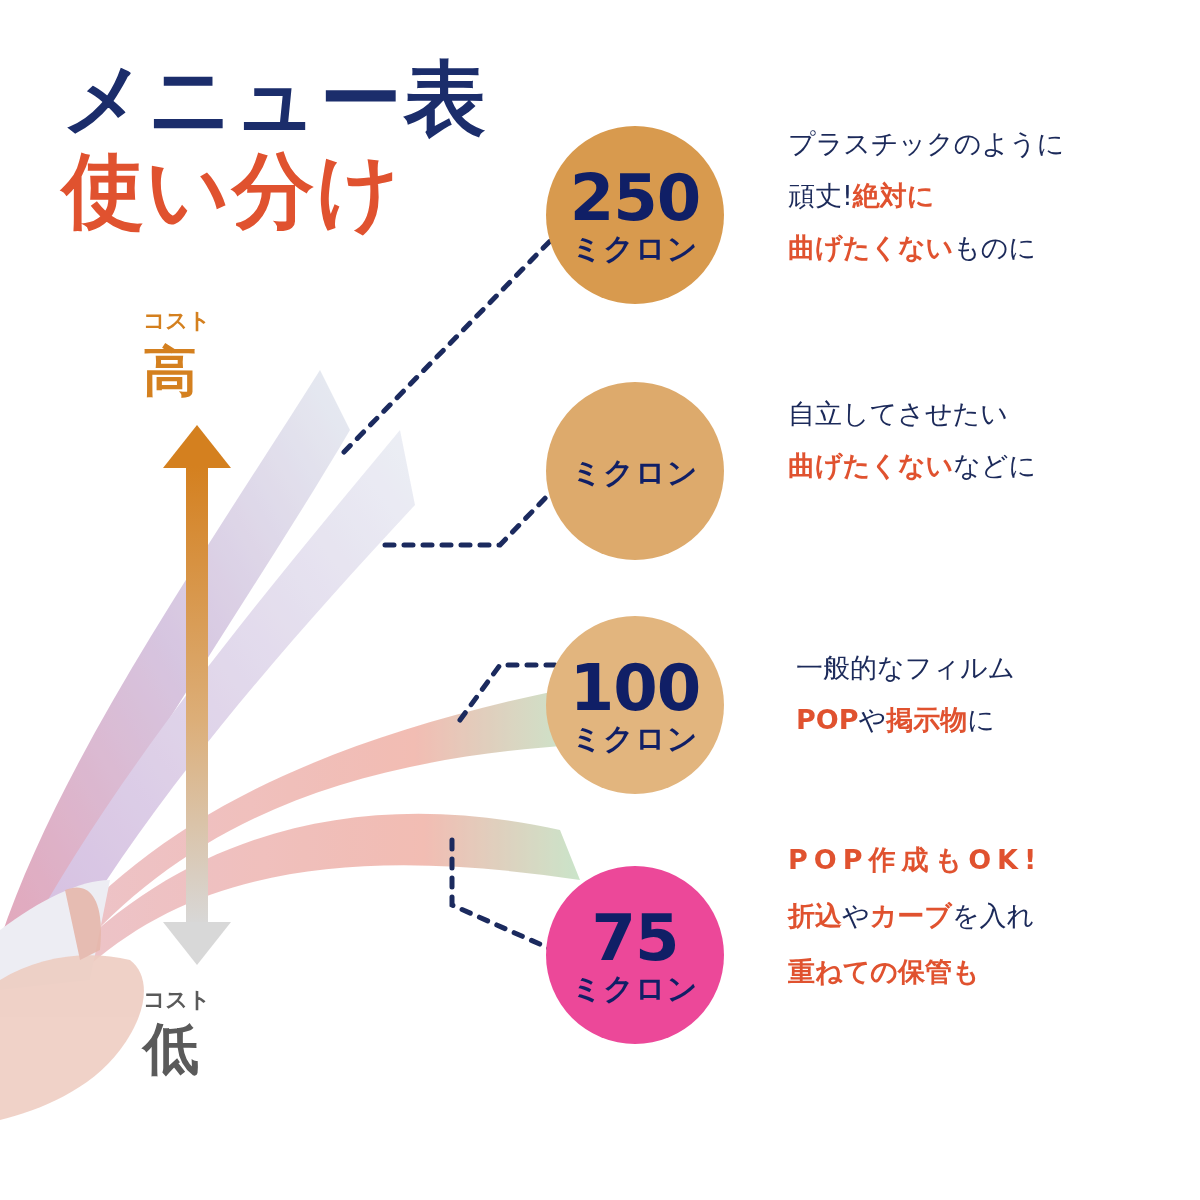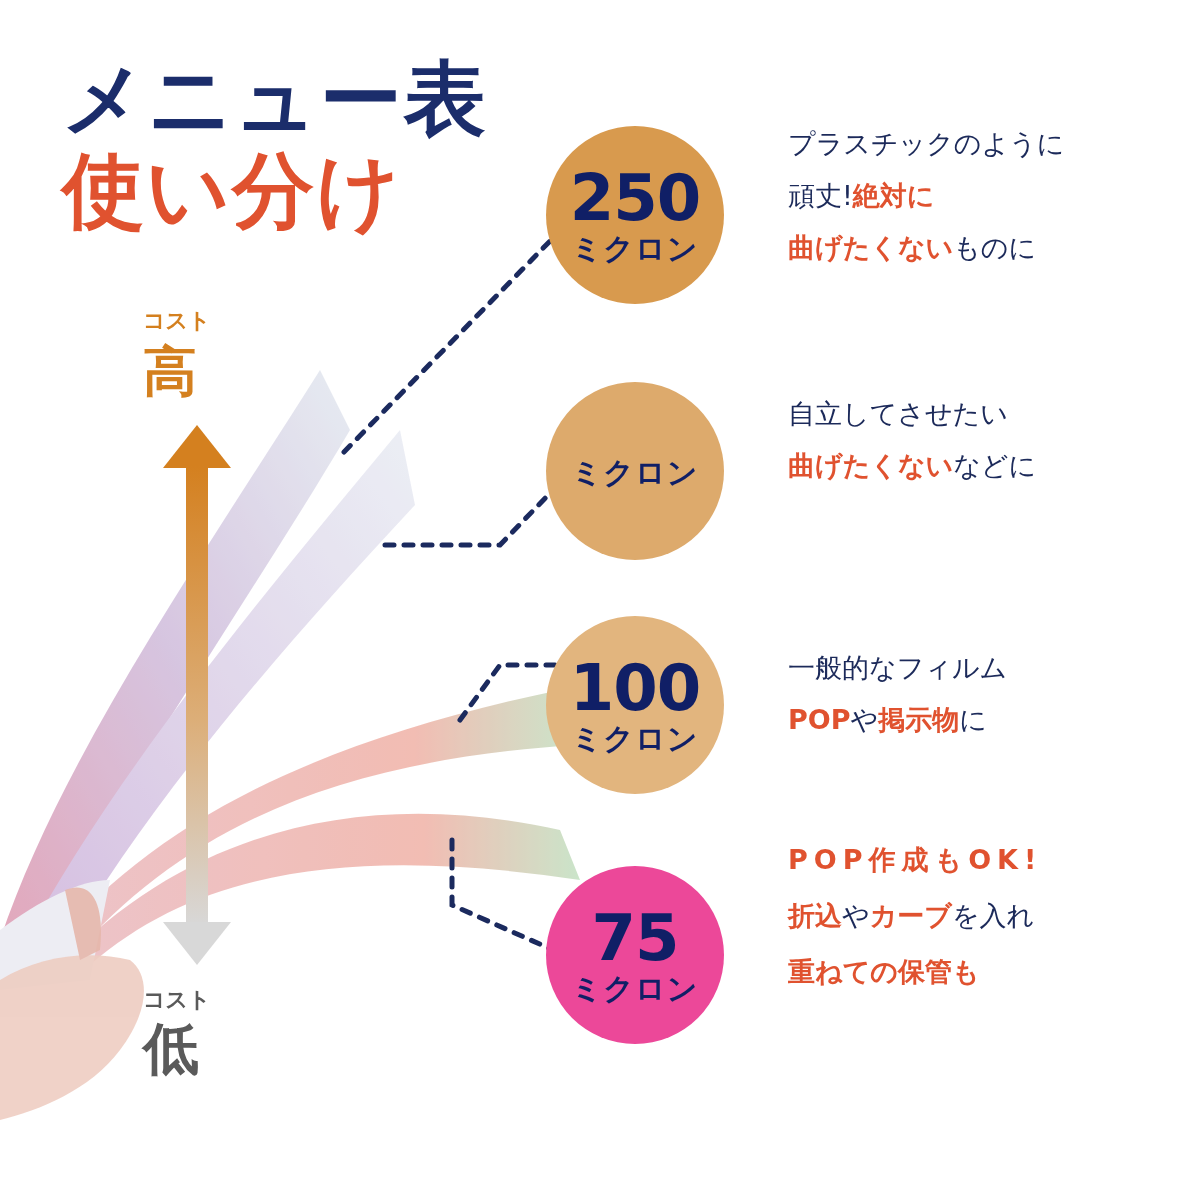--- a/index.html
+++ b/index.html
@@ -113,21 +113,21 @@
   <span class="row"><span>プラスチックのように</span></span>
   <span class="row"><span>頑丈!</span><span class="hl">絶対に</span></span>
   <span class="row"><span class="hl">曲げたくない</span><span>ものに</span></span>
 </div>
 
 <div class="desc" style="top:388px;">
   <span class="row"><span>自立してさせたい</span></span>
   <span class="row"><span class="hl">曲げたくない</span><span>などに</span></span>
 </div>
 
-<div class="desc" style="top:642px;">
+<div class="desc" style="top:642px;margin-left:8px;">
   <span class="row"><span>一般的なフィルム</span></span>
   <span class="row"><span class="hl">POP</span><span>や</span><span class="hl">掲示物</span><span>に</span></span>
 </div>
 
 <div class="desc" style="top:832px;line-height:56px;">
   <span class="row spaced"><span class="hl">POP作成もOK!</span></span>
   <span class="row"><span class="hl">折込</span><span>や</span><span class="hl">カーブ</span><span>を入れ</span></span>
   <span class="row"><span class="hl">重ねての保管も</span></span>
 </div>
 

